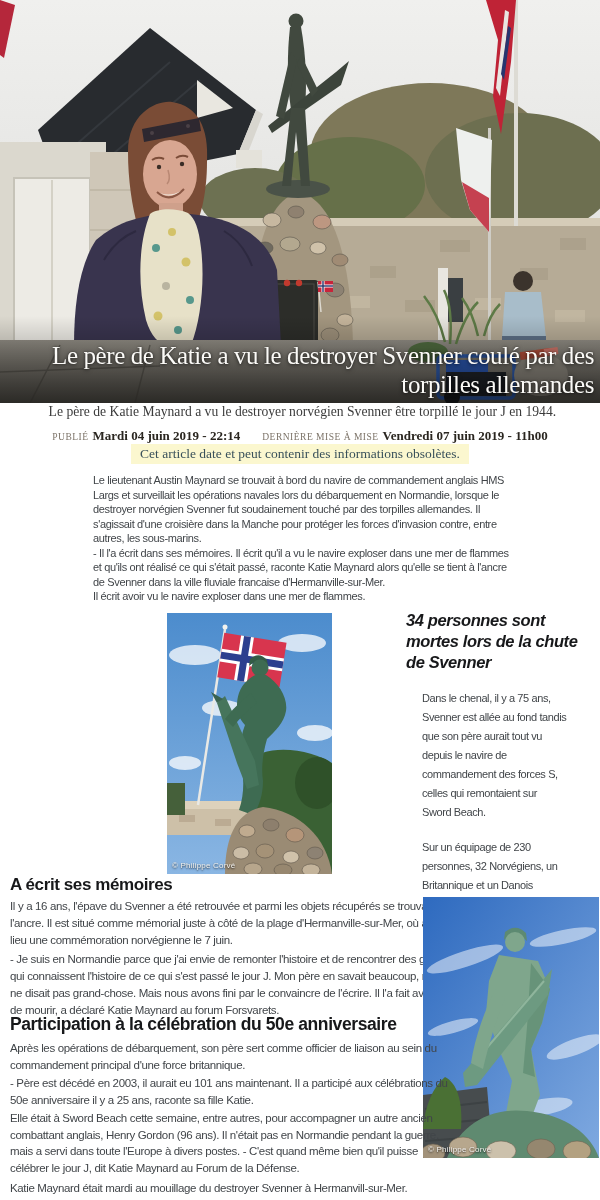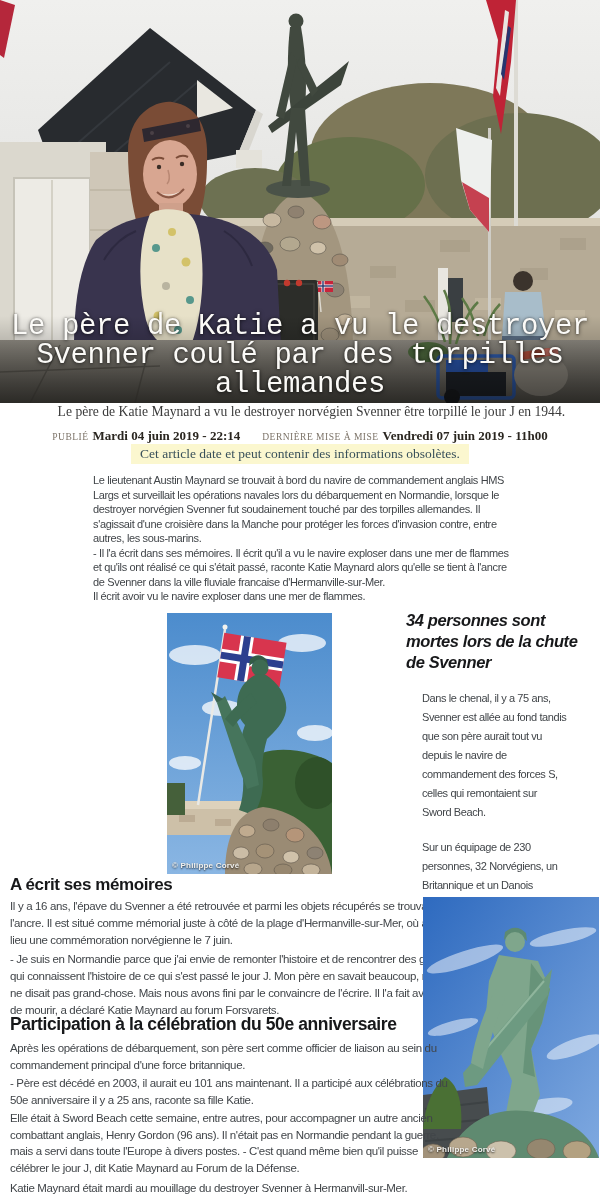--- a/index.html
+++ b/index.html
@@ -2,46 +2,46 @@
 <html lang="fr"><head>
 <meta charset="utf-8">
 <style>
   html,body{margin:0;padding:0;}
   body{width:600px;height:1200px;position:relative;overflow:hidden;background:#ffffff;
        font-family:"Liberation Sans",sans-serif;color:#414549;}
   .abs{position:absolute;}
   
   .hero{top:0;left:0;width:600px;height:403px;overflow:hidden;}
   .hero svg{position:absolute;top:0;left:0;width:100%;height:100%;display:block;}
-  .headline{left:0;right:0;bottom:4px;text-align:center;
-    font-family:Liberation Mono, monospace;font-weight:400;font-size:29px;line-height:29px;
+  .headline{left:0;right:0;bottom:4px;text-align:right;
+    font-family:Liberation Serif, serif;font-weight:400;font-size:25px;line-height:29px;
     letter-spacing:-0.4px;color:#fbfaf7;text-shadow:0 1px 4px rgba(0,0,0,.6),0 0 2px rgba(0,0,0,.4);
     padding:0 6px;}
   
-  .standfirst{top:402px;left:4px;right:0;text-align:right;white-space:nowrap;
+  .standfirst{top:402px;left:14px;right:0;text-align:left;white-space:nowrap;
     font-family:"Liberation Serif",serif;font-size:15.5px;color:#3b3b3b;}
   .standfirst span{display:inline-block;transform:scaleX(.88);transform-origin:center;}
   .metaline{top:426px;left:0;right:0;text-align:center;white-space:nowrap;
     font-family:"Liberation Serif",serif;color:#2a2620;}
   .metaline .lbl{font-size:9.5px;letter-spacing:.5px;color:#7c7368;}
   .metaline .val{font-size:13px;font-weight:bold;}
   .metaline .gap{display:inline-block;width:14px;}
   .notice-wrap{top:444px;left:0;right:0;text-align:center;}
   .notice{display:inline-block;background:#fbf7cf;color:#39505a;
     font-family:"Liberation Serif",serif;font-size:13.5px;padding:2px 9px;}
   
   .intro{top:473px;left:93px;width:424px;font-size:11px;letter-spacing:-0.35px;
     line-height:14.5px;color:#414549;}
   .intro p{margin:0;}
   .sidebar{top:610px;left:406px;width:178px;height:290px;overflow:hidden;}
   .sidebar h3{margin:0 0 9px 0;font-size:16.5px;line-height:21px;letter-spacing:-0.4px;
     color:#17181a;font-weight:bold;font-style:italic;}
   .sidebar p{margin:16px;font-size:11px;letter-spacing:-0.4px;line-height:19px;color:#414549;}
   a.inline-link{color:#4a96cf;text-decoration:none;cursor:pointer;}
-  .img-frame{overflow:hidden;font-weight:bold;}
+  .img-frame{overflow:hidden;}
   .img-frame svg{position:absolute;top:0;left:0;width:100%;height:100%;display:block;}
   .img-left{top:613px;left:167px;width:165px;height:261px;}
   .img-right{top:897px;left:423px;width:176px;height:261px;}
   .photo-credit{position:absolute;left:5px;bottom:4px;color:#f2f1ee;font-size:8px;
     letter-spacing:.2px;text-shadow:0 1px 2px rgba(0,0,0,.8);}
   .sec-h{left:10px;margin:0;font-weight:bold;color:#17181a;letter-spacing:-0.4px;}
   .h-memoirs{top:875px;font-size:17px;}
   .h-anniv{top:1014px;font-size:17.5px;}
   .flow{left:10px;width:440px;font-size:11.5px;letter-spacing:-0.35px;color:#414549;}
   .flow p{margin:0 0 2px 0;}

